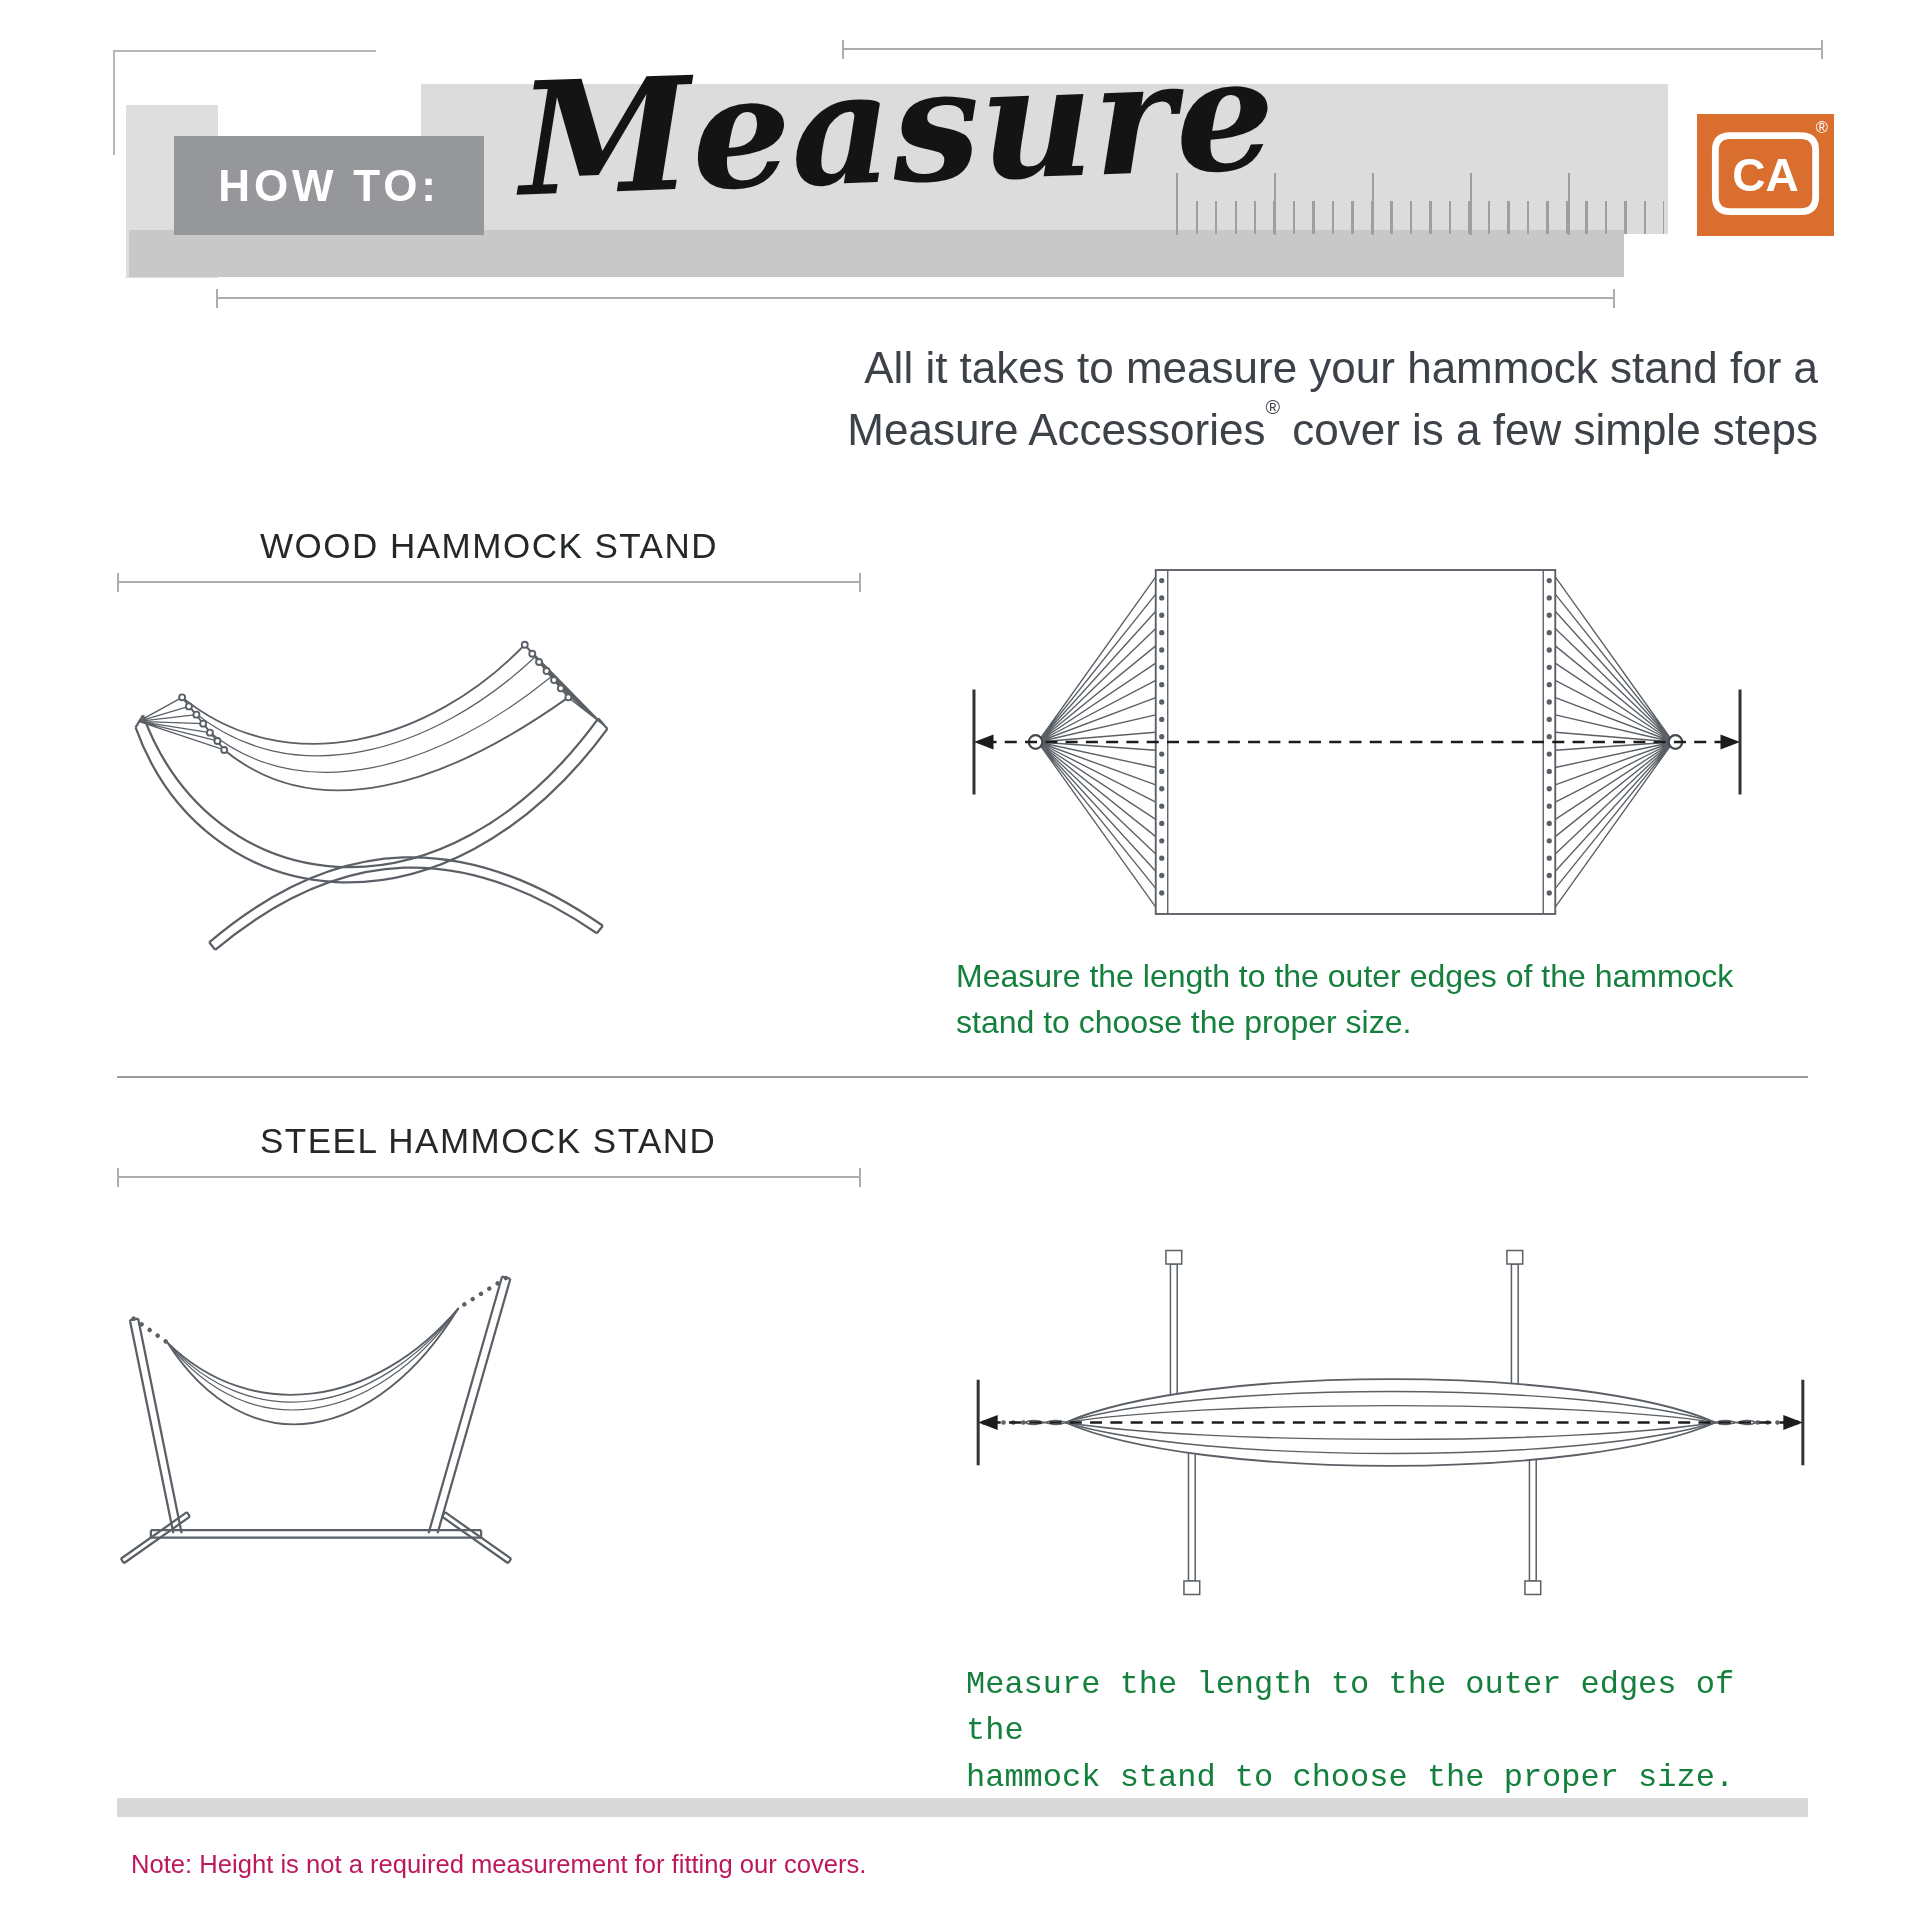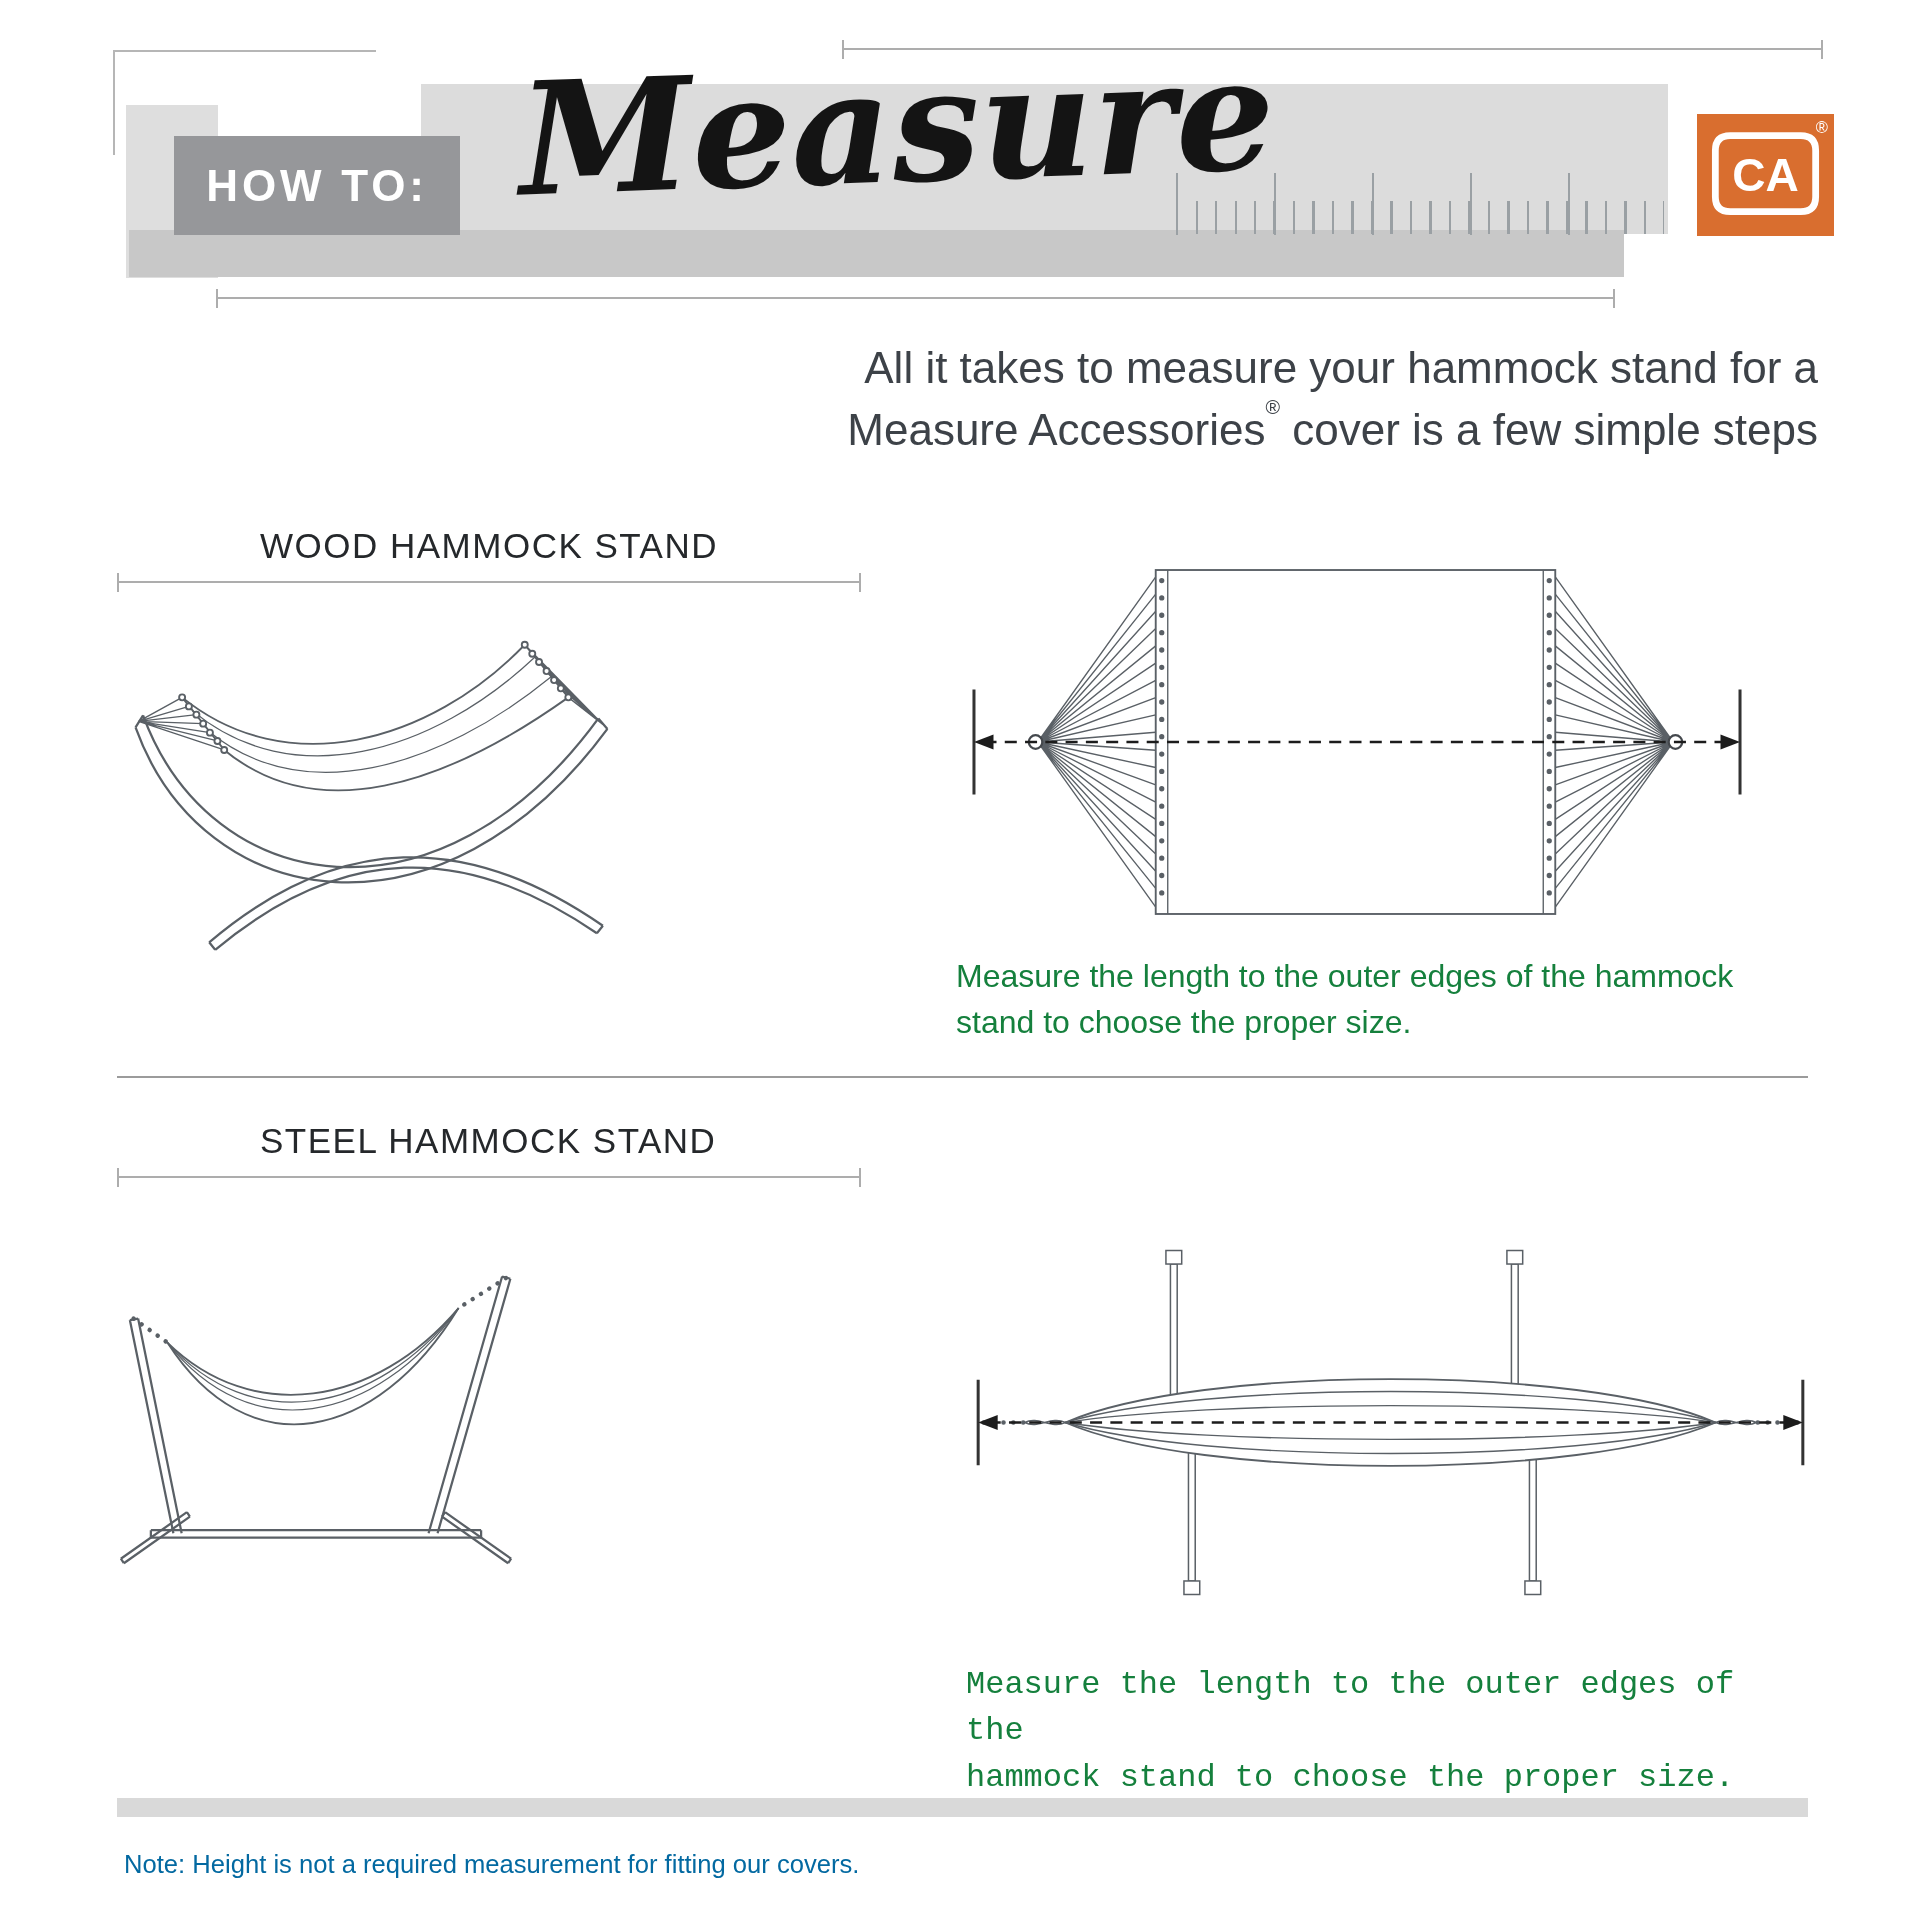--- a/index.html
+++ b/index.html
@@ -7,21 +7,21 @@
         font-family:"Liberation Sans",sans-serif;color:#3d4248;}
 
   
   .bar{position:absolute;}
   .bracket-h{left:113px;top:50px;width:263px;height:2.3px;background:#b6b6b6;}
   .bracket-v{left:113px;top:50px;width:2.3px;height:105px;background:#b6b6b6;}
   .strip-left{left:126px;top:105px;width:92px;height:173px;background:#dedede;}
   .bar-main{left:421px;top:84px;width:1247px;height:150px;background:#dcdcdc;}
   .bar-sub{left:129px;top:230px;width:1495px;height:47px;background:#c8c8c8;}
 
-  .kicker{position:absolute;left:174px;top:136px;width:286px;height:99px;background:#96979a;
+  .kicker{position:absolute;left:174px;top:136px;width:310px;height:99px;background:#96979a;
           color:#fff;display:flex;align-items:center;justify-content:center;
           font-size:44px;font-weight:bold;letter-spacing:3.8px;}
   .script-title{position:absolute;left:519px;top:47px;width:661px;text-align:center;
           font-family:"DejaVu Serif",serif;font-style:italic;font-weight:bold;
           font-size:156px;line-height:1.05;color:#141414;transform:rotate(-2deg);}
 
   .ruler-s{position:absolute;left:1176px;top:201px;width:488px;height:33px;
           background:repeating-linear-gradient(90deg,#9aa0a4 0 2.3px,transparent 2.3px 19.5px);}
   .ruler-t{position:absolute;left:1176px;top:173px;width:488px;height:62px;
           background:repeating-linear-gradient(90deg,#9aa0a4 0 2.3px,transparent 2.3px 98px);}
@@ -47,21 +47,21 @@
   .sec-h{position:absolute;left:260px;font-size:35px;font-weight:normal;letter-spacing:1.5px;color:#25282b;}
   .sec-h.wood{top:526px;}
   .sec-h.steel{top:1121px;text-align:center;}
 
   .caption{position:absolute;font-size:32px;line-height:1.45;color:#15803d;white-space:pre-line;}
   .caption.wood{left:956px;top:953px;width:872px;}
   .caption.steel{left:966px;top:1662px;width:842px;font-family:Liberation Mono, monospace;}
 
   .divider{position:absolute;left:117px;top:1076px;width:1691px;height:2.3px;background:#9b9b9b;}
   .footer-bar{position:absolute;left:117px;top:1798px;width:1691px;height:19px;background:#d9d9d9;}
-  .note{position:absolute;left:124px;top:1850px;font-size:25.6px;color:#0369a1;}
+  .note{position:absolute;left:131px;top:1850px;font-size:25.6px;color:#be185d;}
 
   svg.draw{position:absolute;}
   .dw-wood-stand{left:113px;top:592px;width:541px;height:361px;}
   .dw-wood-top{left:951px;top:558px;width:812px;height:368px;}
   .dw-steel-stand{left:98px;top:1236px;width:466px;height:349px;}
   .dw-steel-top{left:951px;top:1246px;width:879px;height:353px;}
 </style>
 </head>
 <body>
 

